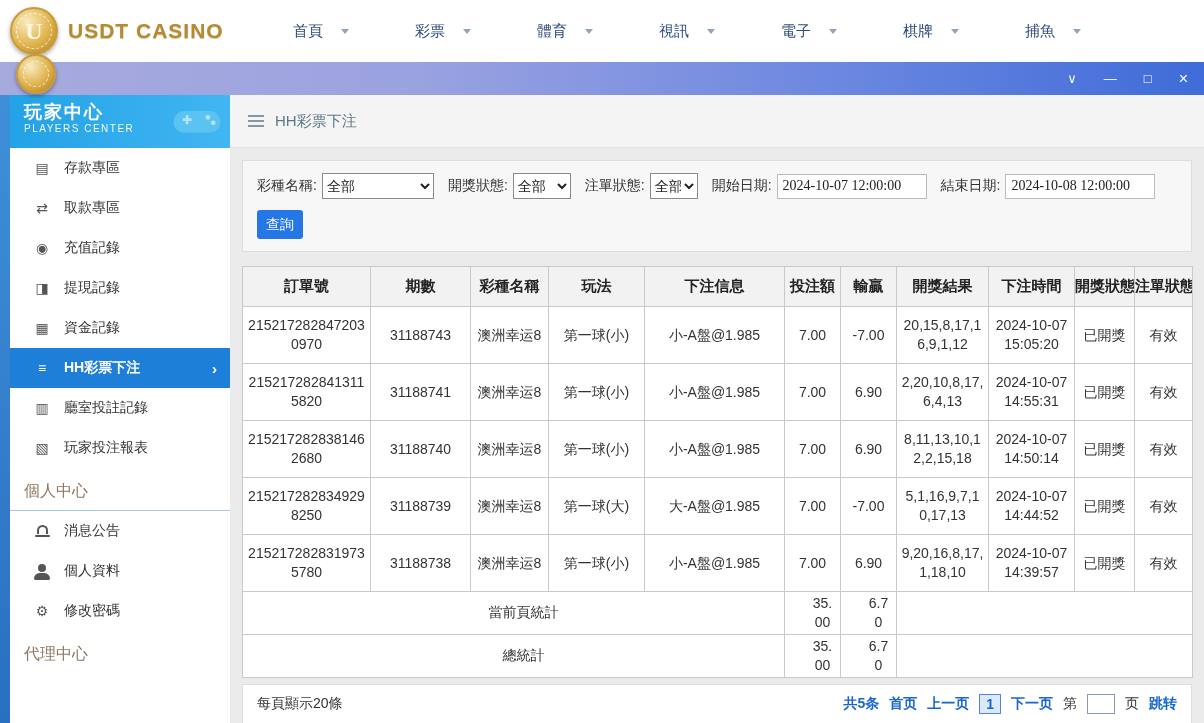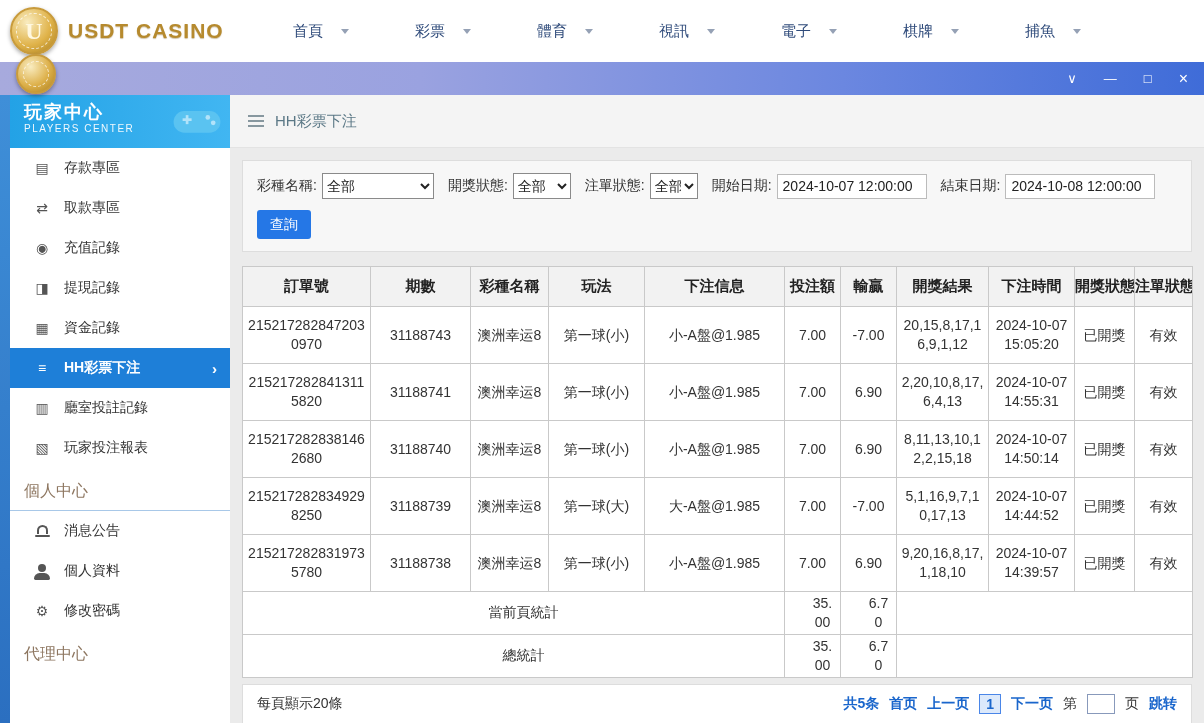--- a/index.html
+++ b/index.html
@@ -58,22 +58,22 @@
   .main-body { flex:1; padding:12px 12px 0; overflow:hidden; }
 
   .filter-card { background:#f7f7f7; border:1px solid #ddd; padding:12px 14px 12px; }
   .filter-row { display:flex; align-items:center; font-size:14px; color:#333; }
   .filter-row .lbl { margin-right:5px; }
   .grp { display:flex; align-items:center; margin-right:14px; }
   .filter-card select { height:26px; border:1px solid #8a8a8a; background:#fff; font-size:14px; color:#222; }
   .sel-lottery { width:112px; }
   .sel-small { width:58px; }
   .sel-tiny { width:48px; }
-  .date-input { height:25px; width:150px; border:1px solid #bbb; font-size:14px; padding:0 5px; color:#222; background:#fff; }
-  .search-btn { margin-top:11px; background:#2577e6; color:#fff; border:none; width:54px; height:29px; font-size:14px; border-radius:3px; cursor:pointer; }
+  .date-input { height:25px; width:150px; border:1px solid #bbb; font-size:14px; padding:0 5px; color:#222; background:#fff;font-family:Liberation Serif, serif; }
+  .search-btn { margin-top:11px; background:#2577e6; color:#fff; border:none; width:46px; height:29px; font-size:14px; border-radius:3px; cursor:pointer; }
 
   .bet-table { width:100%; border-collapse:collapse; margin-top:14px; background:#fff; table-layout:fixed; }
   .bet-table th, .bet-table td { border:1px solid #c9c9c9; text-align:center; }
   .bet-table th { background:#f2f2f2; font-size:15px; font-weight:bold; color:#222; height:40px; padding:4px 0; overflow:hidden; white-space:nowrap; }
   .bet-table td { font-size:14px; color:#333; height:57px; word-break:break-all; padding:2px 4px; line-height:1.35; }
   .bet-table tr.summary td { height:35px;padding-left:24px; }
 
   .footer-bar { margin-top:6px; background:#fff; border:1px solid #ddd; height:40px; display:flex; align-items:center; justify-content:space-between; padding:0 14px; font-size:14px; color:#333;gap:20px; }
   .pagination { display:flex; align-items:center; gap:10px; font-size:14px; }
   .pg-link { color:#1a66cc; font-weight:bold; cursor:pointer; }

